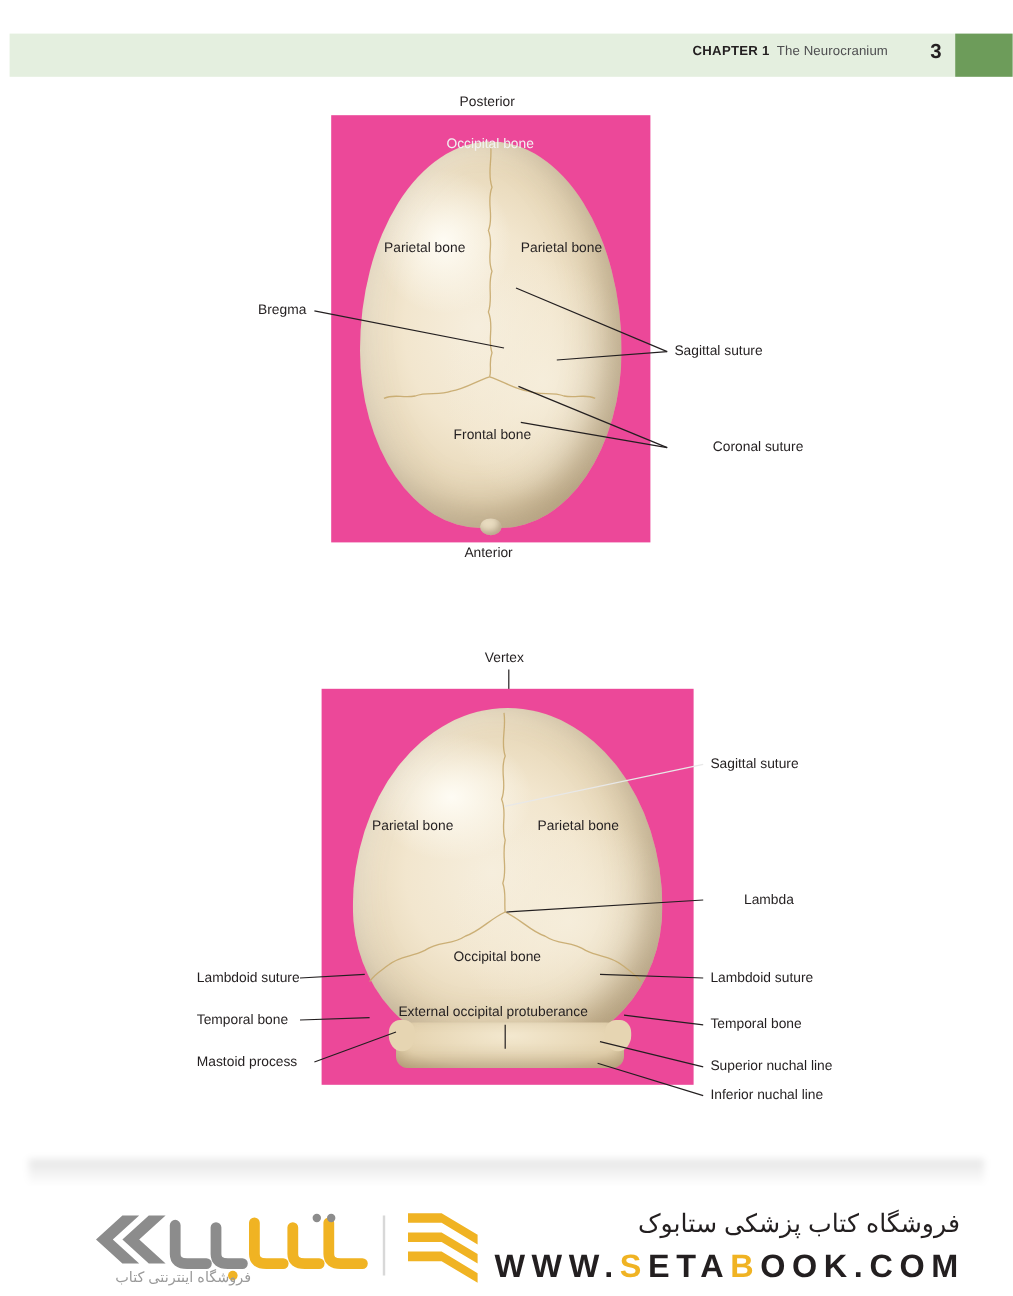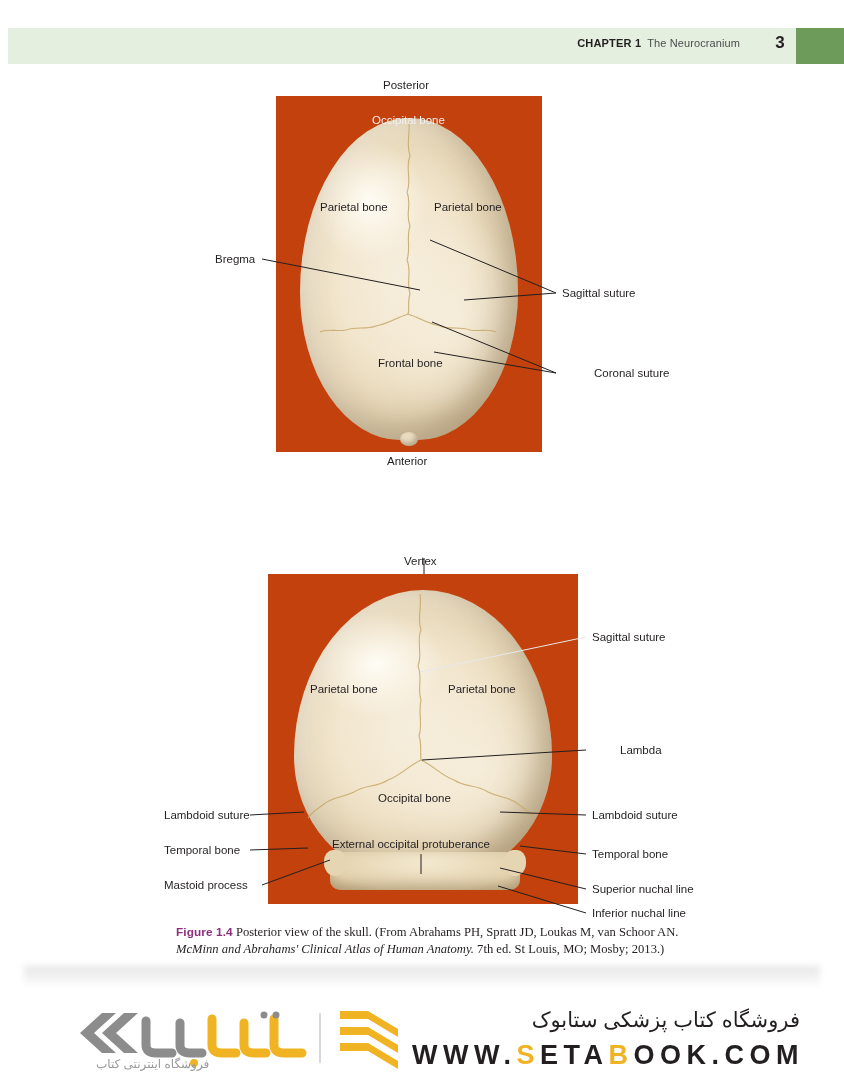--- a/index.html
+++ b/index.html
@@ -55,21 +55,21 @@
     text-align: center;
     font-size: 17px;
     font-weight: bold;
     color: #231f20;
   }
 
   
   .figure-block { position: absolute; }
   .figure-photo {
     position: absolute;
-    background: #c2410c;
+    background: #ec4899;
     overflow: hidden;
   }
   
   .skull {
     position: absolute;
     border-radius: 50% 50% 46% 46% / 54% 54% 46% 46%;
     background:
       radial-gradient(ellipse 42% 30% at 32% 26%, rgba(255,253,246,.95) 0%, rgba(255,253,246,0) 62%),
       radial-gradient(ellipse 55% 45% at 70% 62%, rgba(246,238,220,.9) 0%, rgba(246,238,220,0) 70%),
       radial-gradient(ellipse 70% 66% at 45% 48%,
@@ -220,21 +220,21 @@
   <div class="margin-label" style="left:594px; top:368px;">Coronal suture</div>
   <svg class="leader" style="left:0; top:0;" width="844" height="510">
     <line class="dark-stroke" x1="556" y1="373" x2="432" y2="322"></line>
     <line class="dark-stroke" x1="556" y1="373" x2="434" y2="352"></line>
   </svg>
 
 </div>
 
 <div class="figure-block" style="left:0; top:0; width:844px; height:960px;">
 
-  <div class="margin-label" style="left:404px; top:544px;margin-top:12px;">Vertex</div>
+  <div class="margin-label" style="left:404px; top:544px;">Vertex</div>
   <svg class="leader" style="left:0; top:0;" width="844" height="960">
     <line class="dark-stroke" x1="424" y1="558" x2="424" y2="576"></line>
     <line class="light-stroke" x1="424" y1="576" x2="424" y2="592"></line>
   </svg>
 
   <div class="figure-photo" style="left:268px; top:574px; width:310px; height:330px;">
     <div class="skull" style="left:26px; top:16px; width:258px; height:286px;
                 border-radius:50% 50% 42% 42% / 58% 58% 42% 42%;"></div>
 
     <div style="position:absolute; left:62px; top:278px; width:190px; height:38px;
@@ -304,26 +304,20 @@
   <div class="margin-label" style="left:164px; top:845px;">Temporal bone</div>
   <svg class="leader" style="left:0; top:0;" width="844" height="960">
     <line class="dark-stroke" x1="250" y1="850" x2="308" y2="848"></line>
   </svg>
 
   <div class="margin-label" style="left:164px; top:880px;">Mastoid process</div>
   <svg class="leader" style="left:0; top:0;" width="844" height="960">
     <line class="dark-stroke" x1="262" y1="885" x2="330" y2="860"></line>
   </svg>
 
-  <div class="caption" style="left:176px; top:924px; width:520px;">
-    <span class="fig-num">Figure 1.4</span>
-    <span>Posterior view of the skull. (From Abrahams PH, Spratt JD, Loukas M, van Schoor AN.</span>
-    <span class="src-title">McMinn and Abrahams' Clinical Atlas of Human Anatomy.</span>
-    <span>7th ed. St Louis, MO; Mosby; 2013.)</span>
-  </div>
 </div>
 
 <div id="page-shadow"></div>
 <div id="footer"></div>
 
 <svg id="footer-logo" viewBox="0 0 340 72">
 
   <g fill="#8c8c8c">
     <polygon points="34,8 48,8 26,28 48,48 34,48 12,28"></polygon>
     <polygon points="56,8 70,8 48,28 70,48 56,48 34,28"></polygon>

